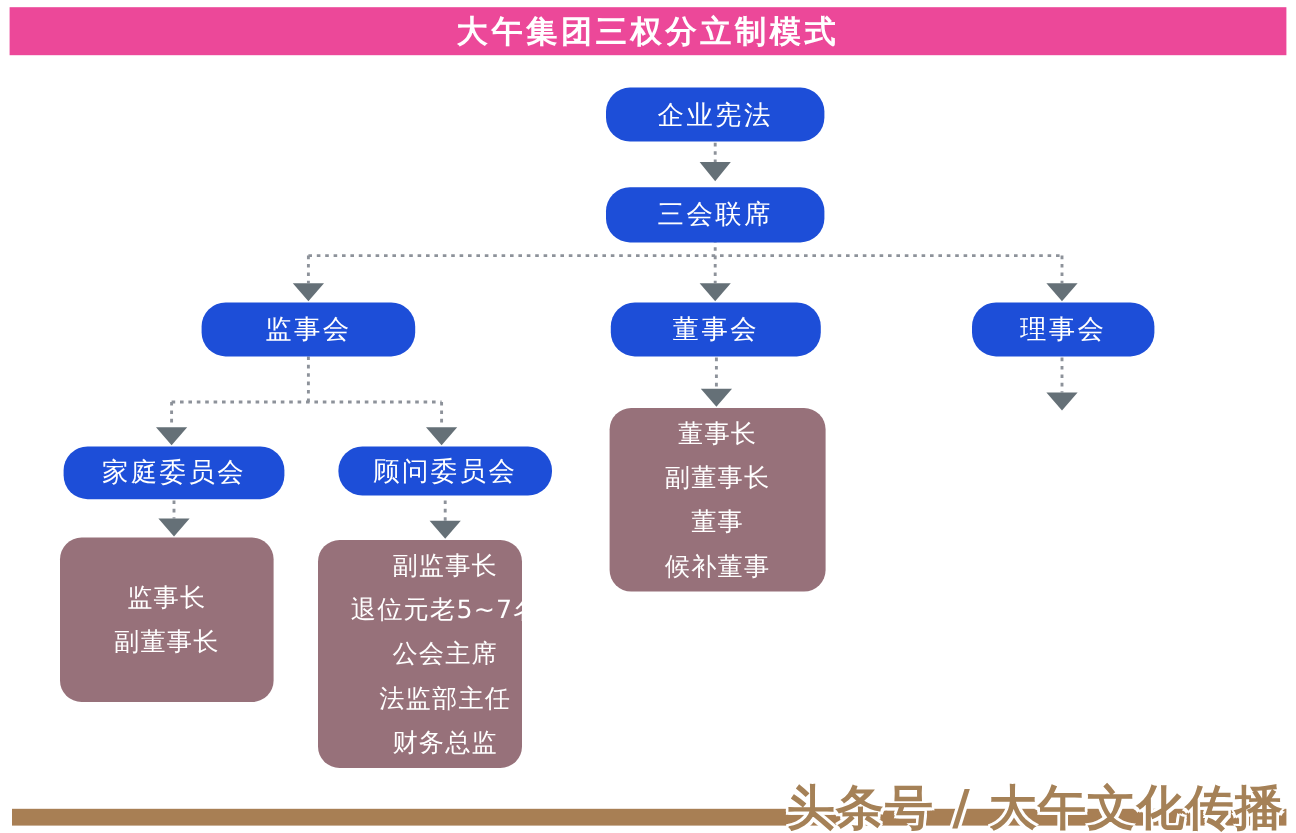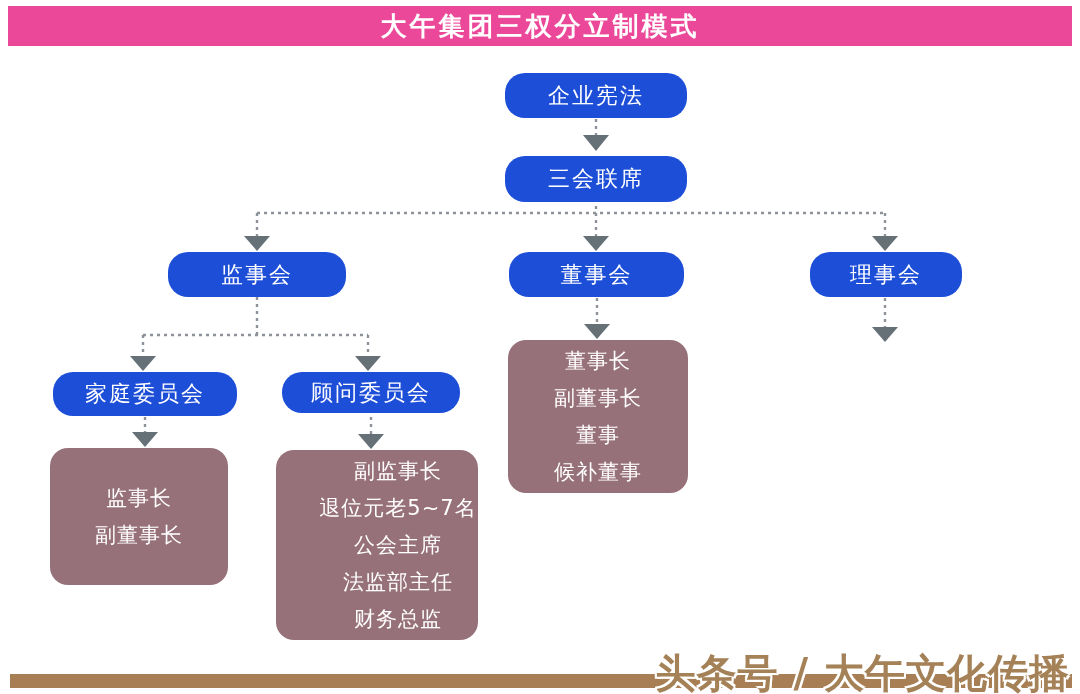--- a/index.html
+++ b/index.html
@@ -157,21 +157,21 @@
 
   <div class="node node-gray" style="left:282px; top:372px; width:178px; height:41px;">
     <span>顾问委员会</span>
   </div>
 
   <div class="node node-maroon" style="left:50px; top:448px; width:178px; height:137px;">
     <div class="member-line">监事长</div>
     <div class="member-line">副董事长</div>
   </div>
 
-  <div class="node node-maroon" style="left:276px; top:450px; width:202px; height:190px;padding-left:42px;">
+  <div class="node node-maroon" style="left:265px; top:450px; width:170px; height:190px;padding-left:42px;">
     <div class="member-line">副监事长</div>
     <div class="member-line">退位元老5~7名</div>
     <div class="member-line">公会主席</div>
     <div class="member-line">法监部主任</div>
     <div class="member-line">财务总监</div>
   </div>
 
   <div class="node node-maroon" style="left:508px; top:340px; width:180px; height:153px;">
     <div class="member-line">董事长</div>
     <div class="member-line">副董事长</div>

